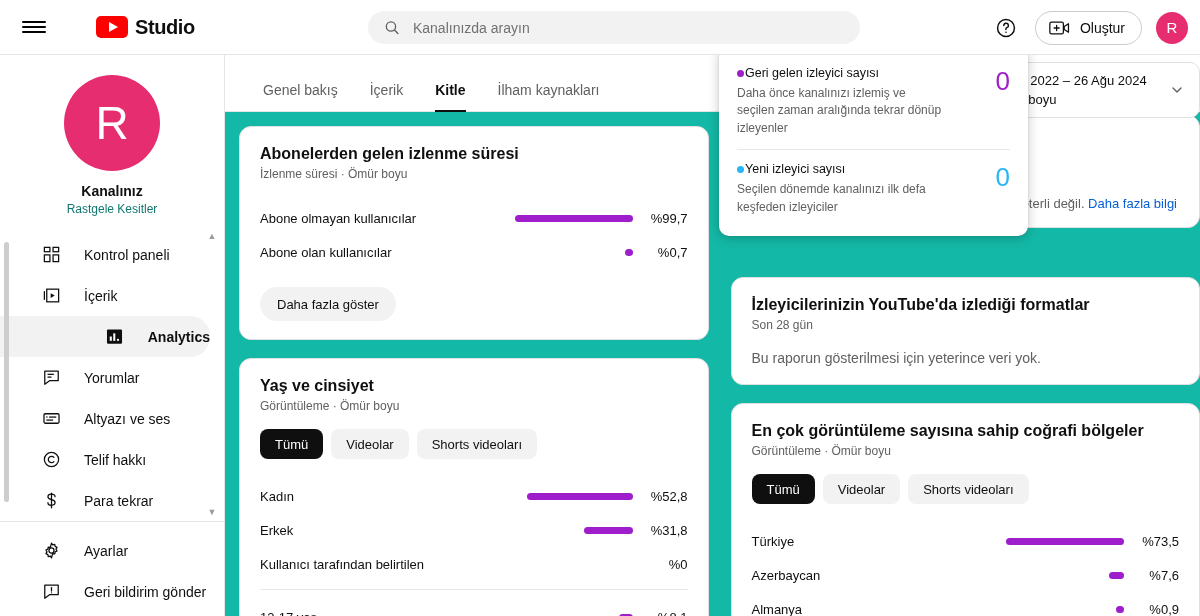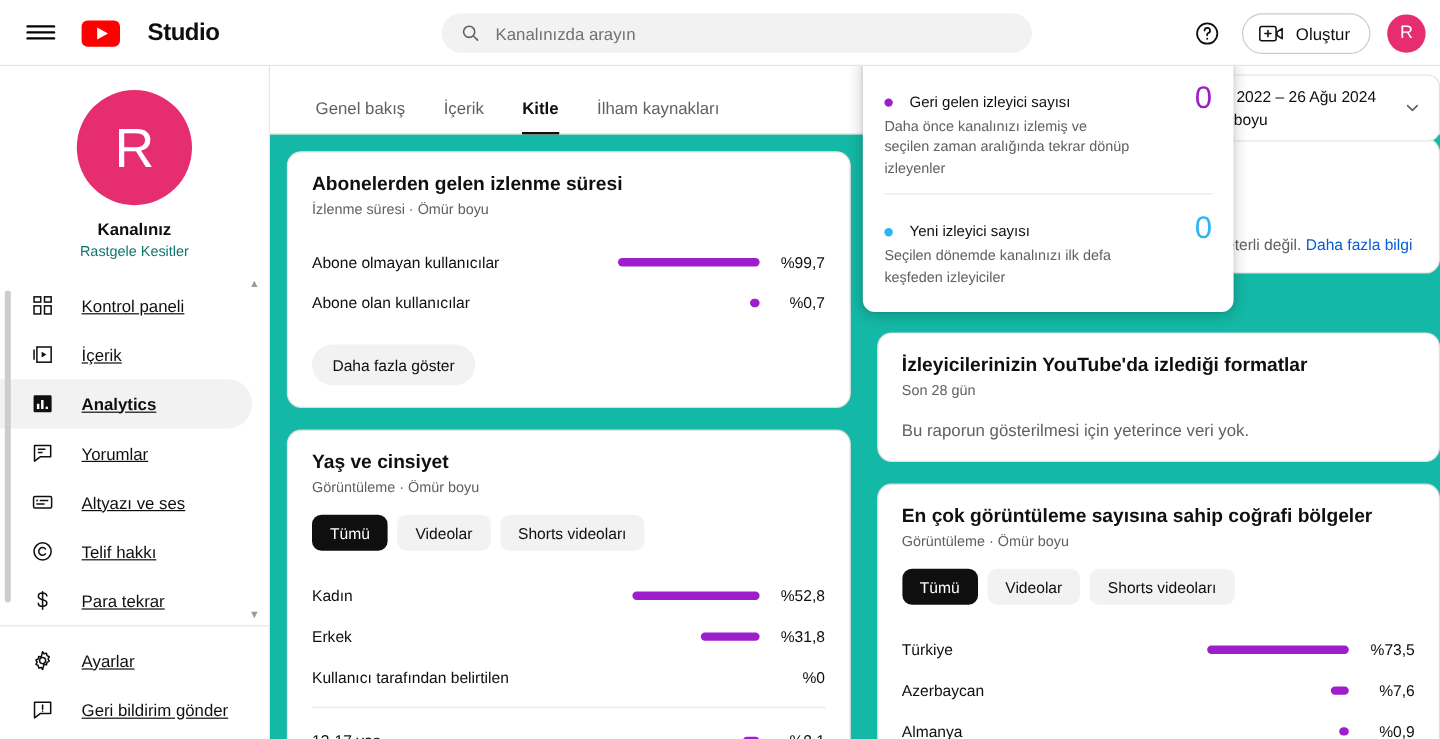--- a/index.html
+++ b/index.html
@@ -19,21 +19,21 @@
     position: absolute; top: 0; left: 0; width: 1200px; height: 55px;
     background: #fff; border-bottom: 1px solid #e5e5e5;
     display: flex; align-items: center; z-index: 50;
   }
   .hamburger {
     width: 24px; height: 18px; margin-left: 22px; margin-right: 22px;
     display: flex; flex-direction: column; justify-content: space-between;
     cursor: pointer; padding: 3px 0;
   }
   .hamburger span { display: block; height: 2px; background: #030303; border-radius: 1px; }
-  .brand { display: flex; align-items: flex-end; gap: 23px; cursor: pointer; }
+  .brand { display: flex; align-items: flex-start; gap: 7px; cursor: pointer; margin-left: 28px; }
   .yt-logo {
     width: 32px; height: 22px; background: #ff0000; border-radius: 5px;
     display: flex; align-items: center; justify-content: center;
   }
   .yt-logo::after {
     content: ""; display: block;
     border-left: 9px solid #fff;
     border-top: 5.5px solid transparent;
     border-bottom: 5.5px solid transparent;
     margin-left: 2px;
@@ -88,25 +88,25 @@
     background: #e62d6f; color: #fff;
     display: flex; align-items: center; justify-content: center;
     font-size: 46px; font-weight: 400; margin: 0 auto 12px;
   }
   .channel-name { font-size: 14px; font-weight: bold; color: #0f0f0f; }
   .channel-sub { font-size: 12px; color: #0f766e; margin-top: 3px; }
 
   .nav-scroll { position: relative; flex: 1; overflow: hidden; padding-top: 6px; }
   .nav-item {
     display: flex; align-items: center; gap: 22px;
-    height: 41px; padding-left: 24px; margin-right: 14px;
+    height: 41px; padding-left: 40px; margin-right: 14px;
     border-radius: 0 20px 20px 0; cursor: pointer;
-    font-size: 14px; color: #0f0f0f; text-decoration: underline;
-  }
-  .nav-item.active { background: #f2f2f2; font-weight: bold; }
+    font-size: 14px; color: #0f0f0f;
+  }
+  .nav-item.active { background: #f2f2f2; font-weight: bold; justify-content: flex-end; }
   .nav-icon { width: 22px; height: 22px; display: flex; align-items: center; justify-content: center; flex-shrink: 0; }
 
   .sb-track {
     position: absolute; right: 6px; top: 4px; bottom: 4px; width: 12px;
     display: flex; flex-direction: column; align-items: center; justify-content: space-between;
   }
   .sb-thumb {
     position: absolute; left: 4px; top: 14px; width: 5px; height: 260px;
     background: #cdcdcd; border-radius: 3px;
   }
@@ -195,21 +195,21 @@
 
   
   .popup {
     position: absolute; top: 46px; left: 719px; width: 309px;
     background: #fff; border-radius: 10px;
     box-shadow: 0 2px 12px rgba(0,0,0,0.22), 0 0 2px rgba(0,0,0,0.12);
     z-index: 40; padding: 14px 0 10px;
   }
   .popup-section { display: flex; align-items: flex-start; padding: 6px 18px 10px; }
   .popup-body { flex: 1; }
-  .popup-head { display: flex; align-items: center; gap: 14px; margin-top: 12px; }
+  .popup-head { display: flex; align-items: center; gap: 1px; }
   .dot { width: 7px; height: 7px; border-radius: 50%; flex-shrink: 0; }
   .popup-label { font-size: 12.5px; color: #0f0f0f; font-weight: 500; }
   .popup-desc { font-size: 12px; color: #606060; line-height: 1.45; margin-top: 5px; max-width: 208px; }
   .popup-value { font-size: 26px; font-weight: 300; margin-left: 10px; line-height: 1; padding-top: 2px; }
   .popup-divider { height: 1px; background: #e8e8e8; margin: 2px 18px 6px; }
 </style>
 </head>
 <body>
 
 <div class="app">

